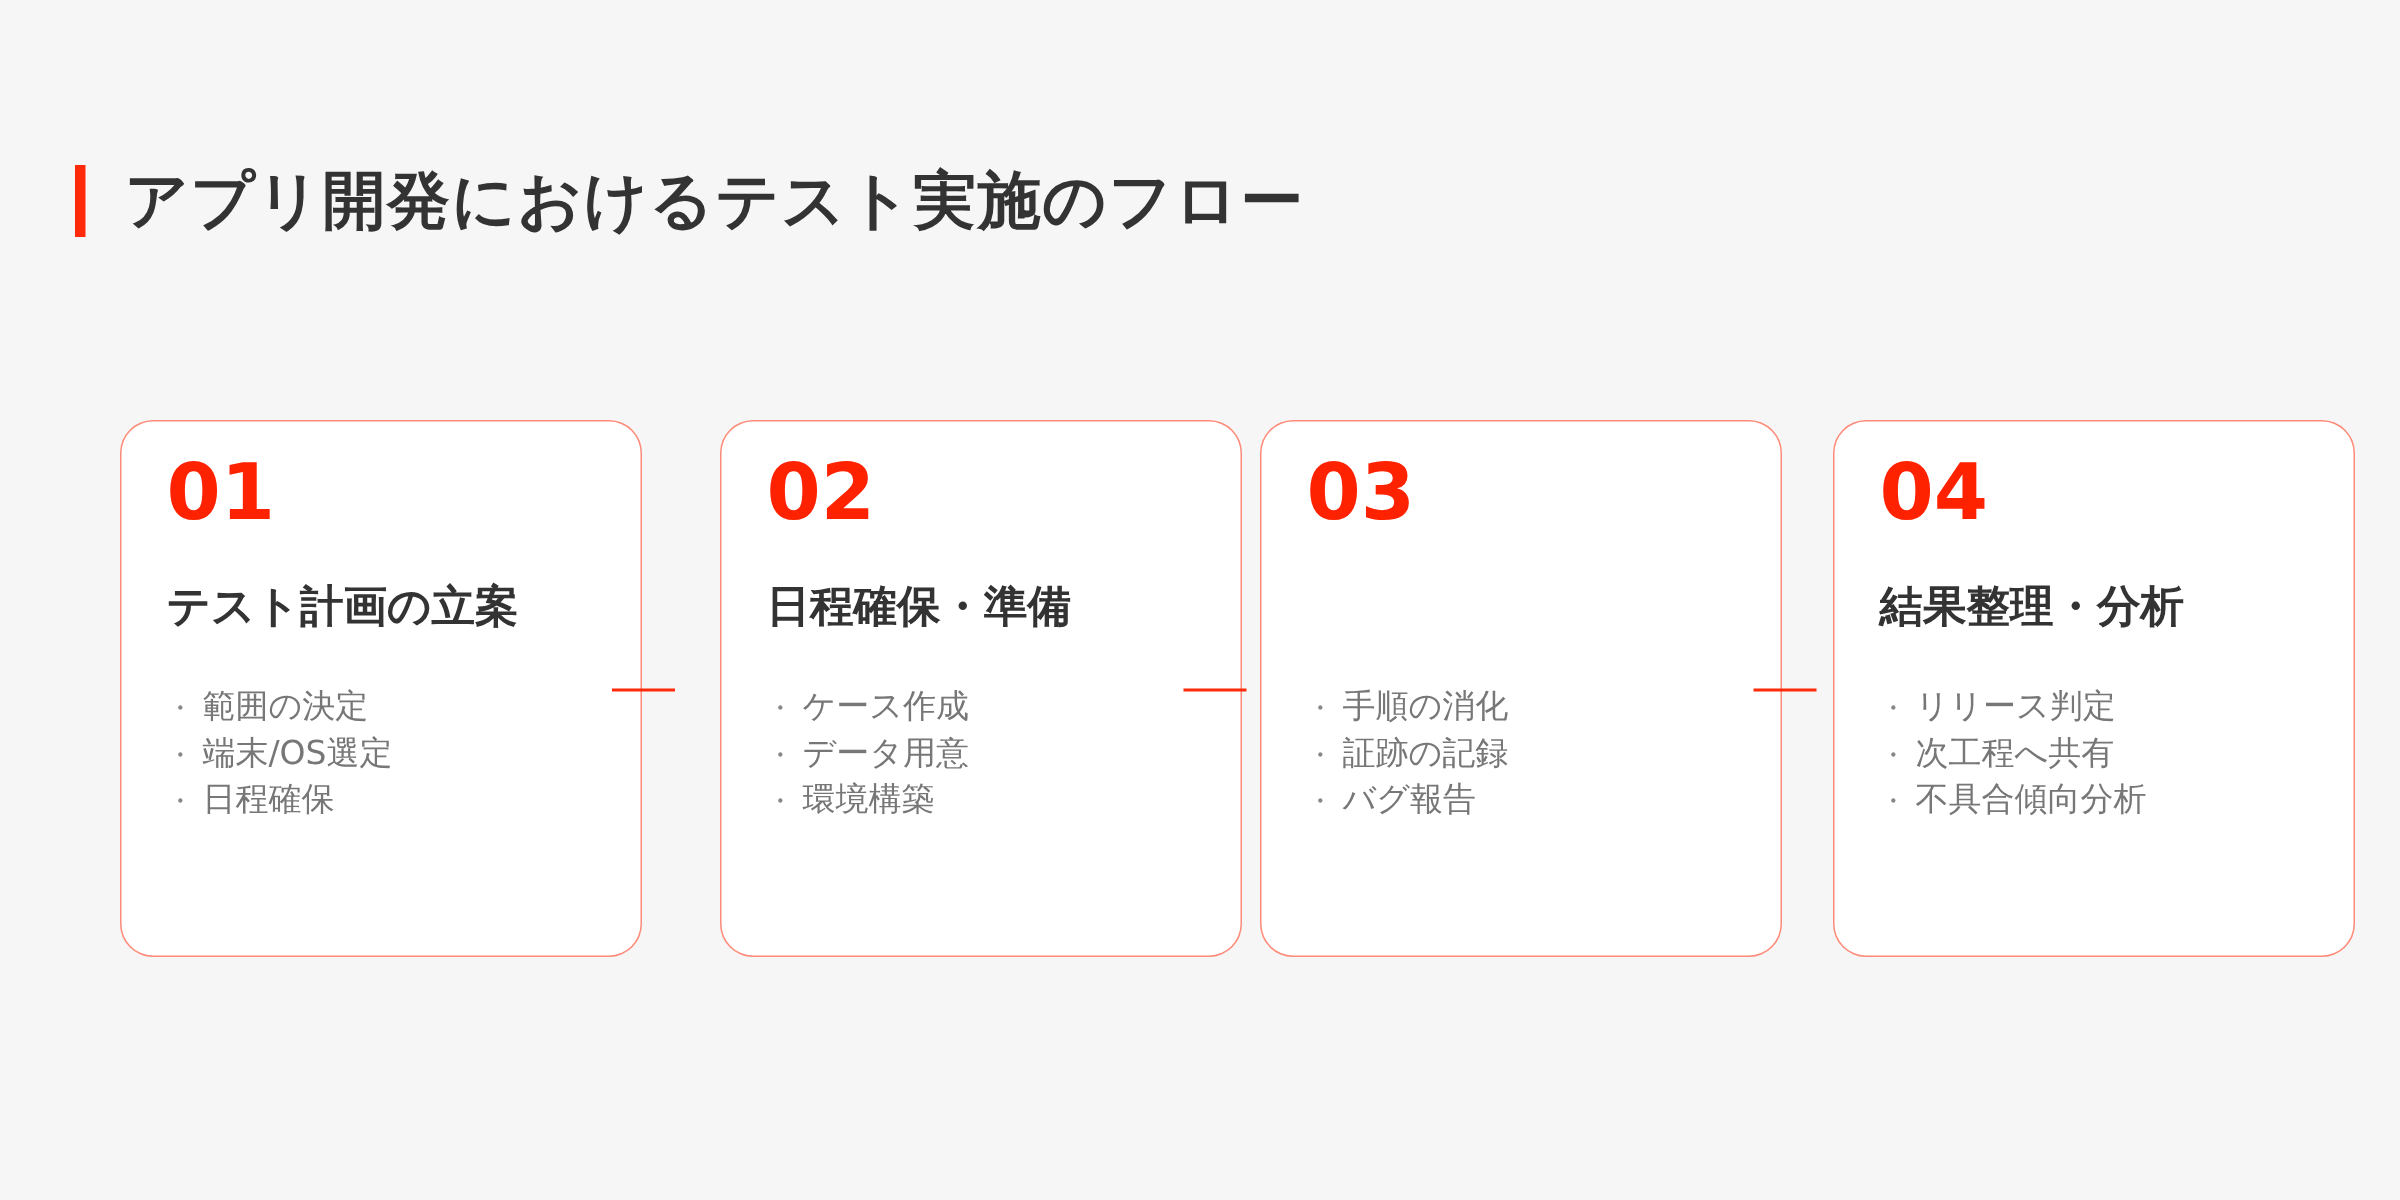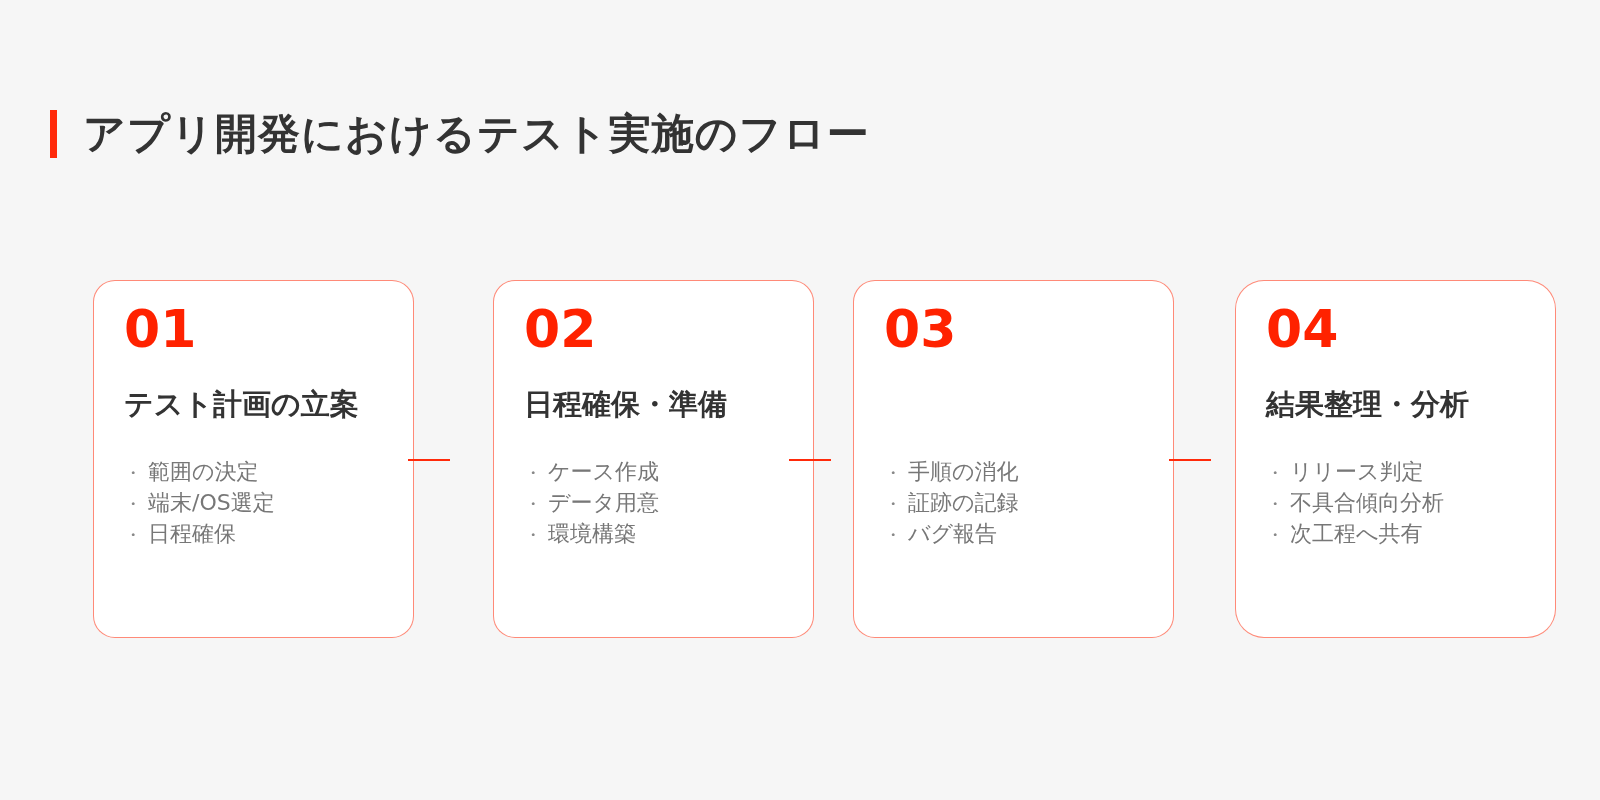--- a/index.html
+++ b/index.html
@@ -15,26 +15,25 @@
     display: flex; align-items: flex-start;
   }
   .title-bar {
     width: 7px; height: 48px; background: #ff2a0a; margin-right: 26px;
   }
   .title {
     font-size: 42px; font-weight: bold; color: #333333; letter-spacing: 1px;
     line-height: 48px;
   }
   .card {
-    position: absolute; top: 280px; width: 321px; height: 358px;
+    position: absolute; top: 280px; width: 348px; height: 358px;
     background: #ffffff;
     border: 1.5px solid rgba(255, 60, 30, 0.6);
     border-radius: 22px;
     box-sizing: border-box;
-    margin-left: 13px;
   }
   .card-num {
     position: absolute; left: 30px; top: 16px;
     font-size: 52px; font-weight: bold; color: #ff2200; line-height: 64px;
   }
   .card-title {
     position: absolute; left: 30px; top: 104px;
     font-size: 29px; font-weight: bold; color: #333333; white-space: nowrap; text-align: right;
   }
   .card-list {
@@ -85,21 +84,21 @@
   <div class="card-num">03</div>
   <ul class="card-list">
     <li><span class="dot">・</span><span>手順の消化</span></li>
     <li><span class="dot">・</span><span>証跡の記録</span></li>
     <li><span class="dot">・</span><span>バグ報告</span></li>
   </ul>
 </div>
 
 <div class="connector" style="left:1169px;"></div>
 
-<div class="card" style="left:1222px;border-radius:29px;">
+<div class="card" style="left:1222px;">
   <div class="card-num">04</div>
   <div class="card-title">結果整理・分析</div>
   <ul class="card-list">
     <li><span class="dot">・</span><span>リリース判定</span></li>
+    <li><span class="dot">・</span><span>次工程へ共有</span></li>
     <li><span class="dot">・</span><span>不具合傾向分析</span></li>
-    <li><span class="dot">・</span><span>次工程へ共有</span></li>
   </ul>
 </div>
 
 </body></html>

